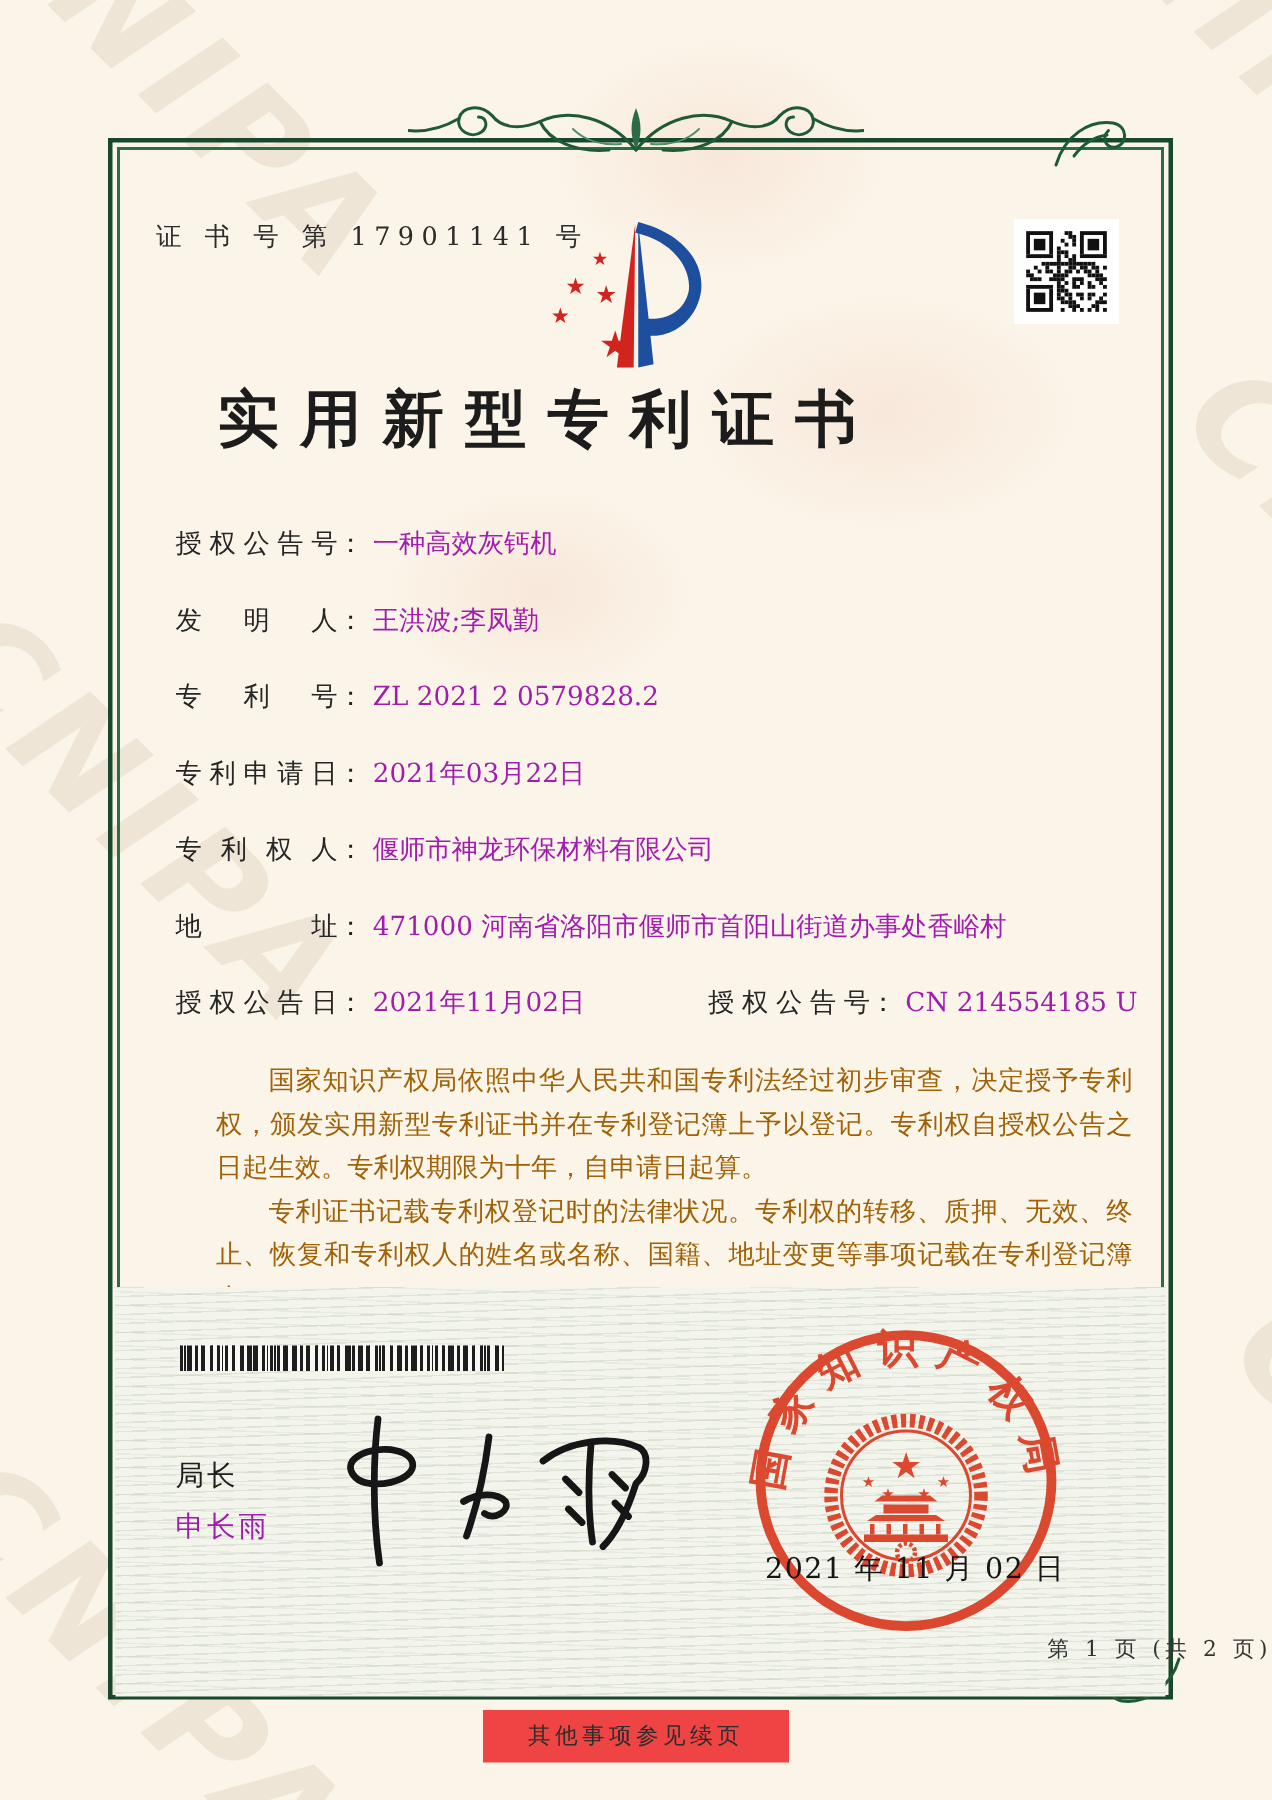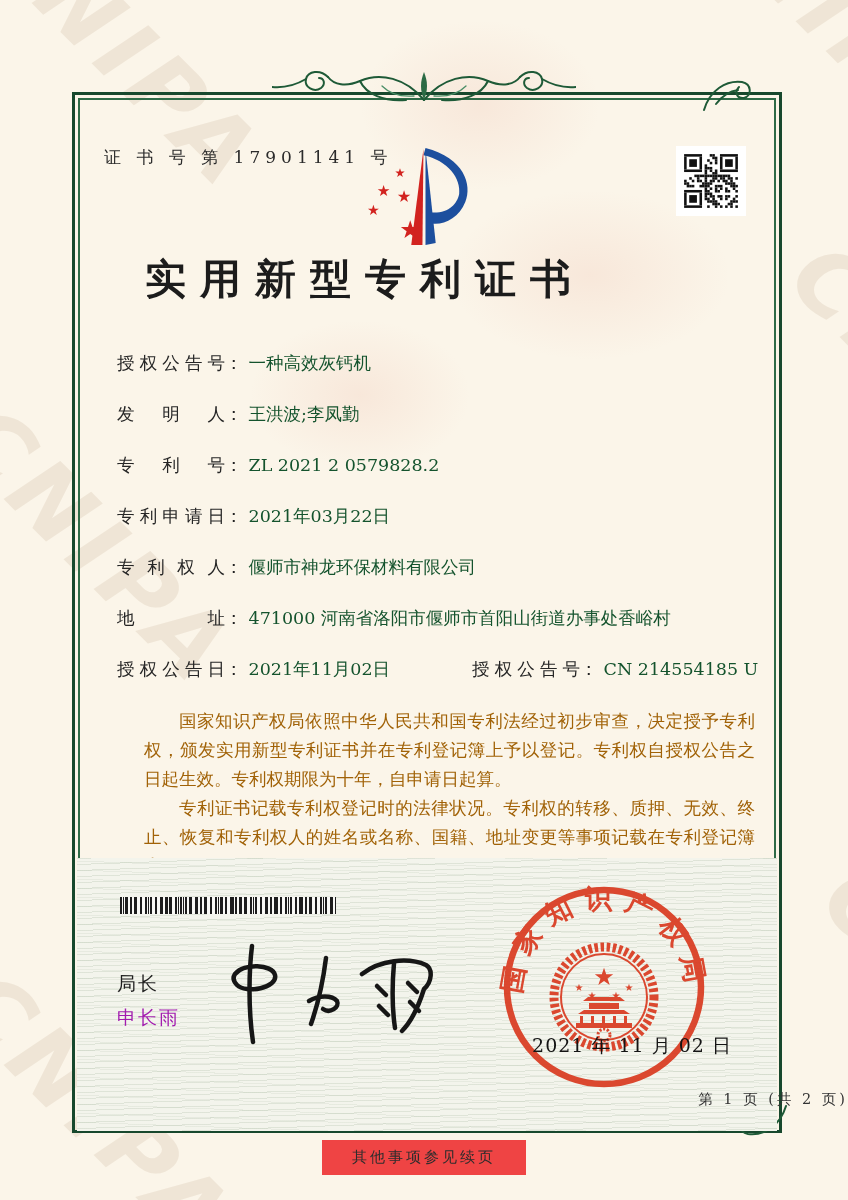--- a/index.html
+++ b/index.html
@@ -43,21 +43,21 @@
     color:#1c1c1c;
   }
   
   .content { position:absolute; left:100px; top:350px; width:655px; font-size:17.5px; }
   .field-row { margin-bottom:24px; padding-left:17px; line-height:27px; white-space:nowrap; }
   .flabel {
     display:inline-block; width:108px; text-align:justify; text-align-last:justify;
     vertical-align:bottom; color:#262626;
   }
   .colon { display:inline-block; margin-right:6px; }
-  .fvalue { color:#14532d; }
+  .fvalue { color:#a21caf; }
   .grant-pair2 { margin-left:82px; }
   .paras { margin-top:10px; padding-left:2px; line-height:29px; text-align:justify; color:#a16207;margin-left:42px; }
   .paras p { text-indent:2em; }
   
   .band {
     position:absolute; left:77px; top:858px; width:700px; height:273px;
     background-color:#f3f4ec;
     background-image:
       repeating-linear-gradient(178deg, rgba(175,190,168,0.30) 0 1px, rgba(0,0,0,0) 1px 6px),
       repeating-linear-gradient(182deg, rgba(175,190,168,0.18) 0 1px, rgba(0,0,0,0) 1px 9px);
@@ -71,21 +71,21 @@
       repeating-linear-gradient(90deg, rgba(0,0,0,0) 0 3px, #1d1d1d 3px 4px, rgba(0,0,0,0) 4px 11px);
   }
   .sig-title { position:absolute; left:117px; top:971px; font-size:19px; color:#1e1e1e;
     font-family:"DejaVu Sans","Liberation Sans",sans-serif; letter-spacing:2px; }
   .sig-name  { position:absolute; left:117px; top:1005px; font-size:19px; color:#a21caf;
     font-family:"DejaVu Sans","Liberation Sans",sans-serif; letter-spacing:2px; }
   .sig-hand { position:absolute; left:222px; top:938px; }
   .seal { position:absolute; left:499px; top:882px; }
   .seal-date {
     position:absolute; left:505px; top:1033px; width:210px; text-align:center;
-    font-size:19px; color:#141414; letter-spacing:1px; white-space:nowrap;margin-left:22px;
+    font-size:19px; color:#141414; letter-spacing:1px; white-space:nowrap;
   }
   .page-num {
     position:absolute; left:0; top:1090px; width:848px; text-align:right;
     font-size:14.5px; letter-spacing:3px; color:#333;
   }
   .cont-note {
     position:absolute; left:50%; top:1140px; transform:translateX(-50%);
     background:#ef4444; padding:8px 30px; font-size:15px; letter-spacing:3px; color:#2d2d2d;
     white-space:nowrap;
   }

